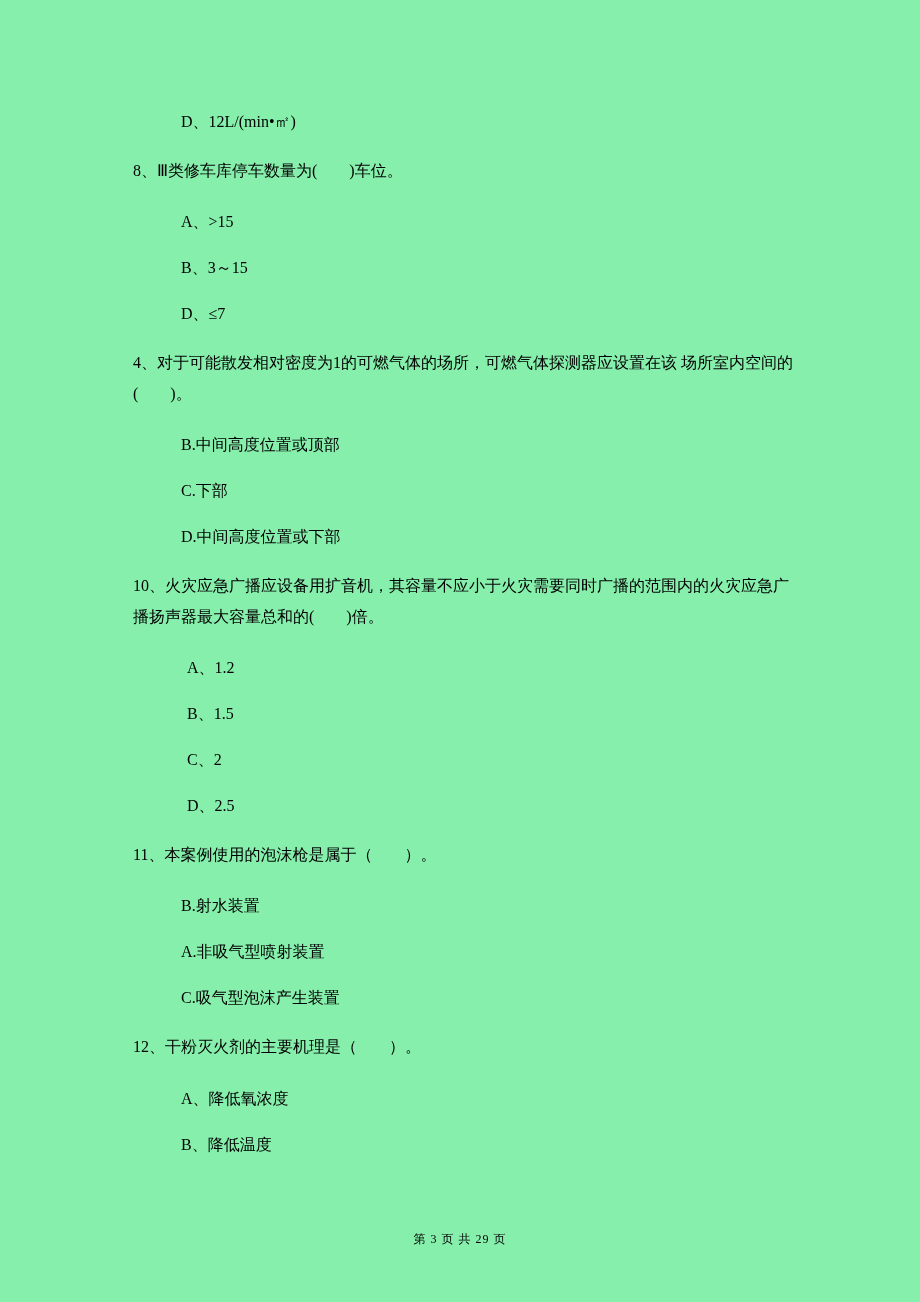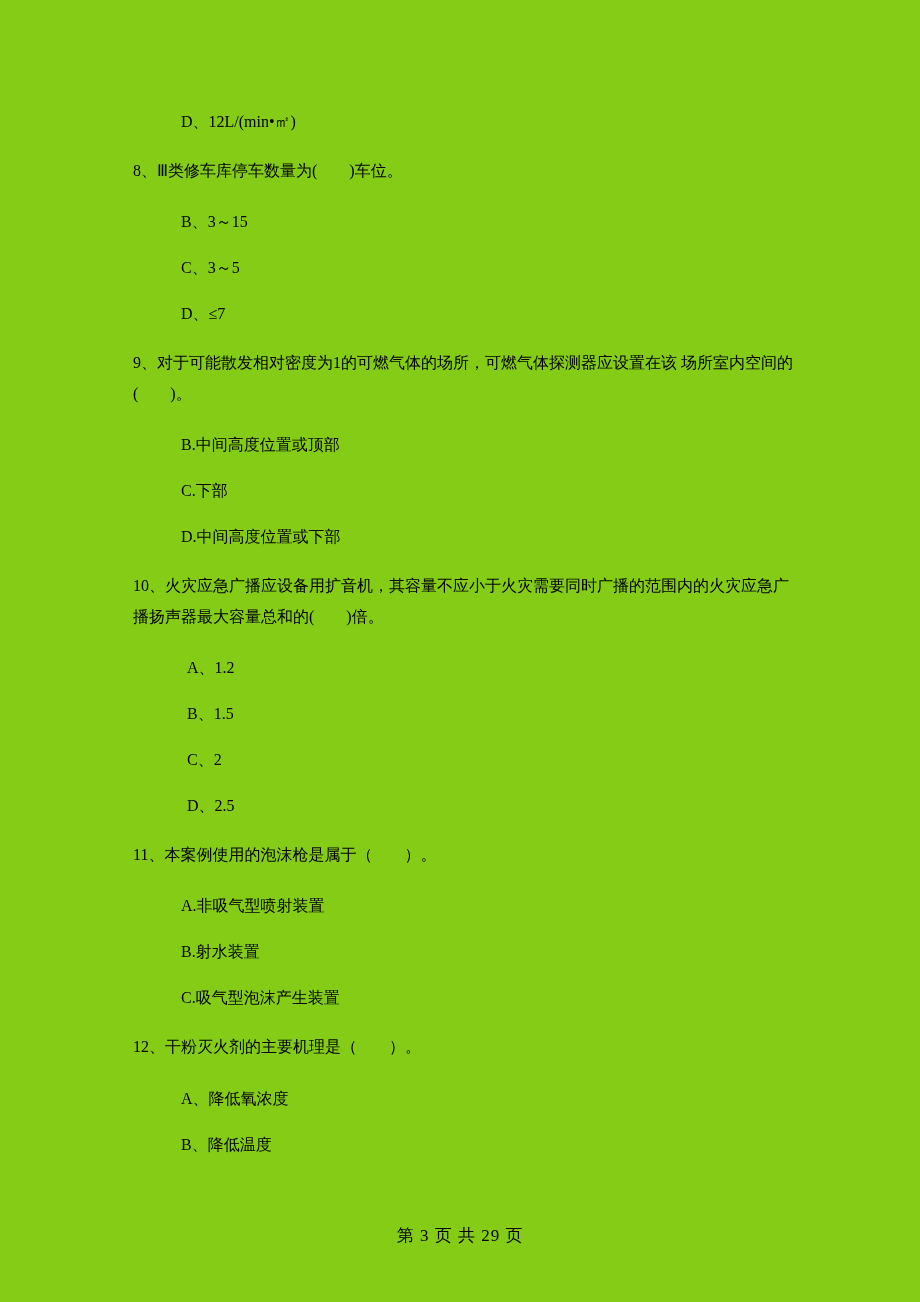--- a/index.html
+++ b/index.html
@@ -4,21 +4,21 @@
 <style>
   html, body {
     margin: 0;
     padding: 0;
     background: #ffffff;
     width: 920px;
   }
   .page {
     width: 920px;
     height: 1302px;
-    background: #84cc16;
+    background: #86efac;
     position: relative;
     font-family: "SimSun", "宋体", serif;
     font-size: 16px;
     color: #000000;
     line-height: 1.5;
     box-sizing: border-box;
     padding-top: 110px;
     padding-left: 133px;
     padding-right: 120px;
   }
@@ -34,50 +34,50 @@
     margin-top: 18px;
     margin-bottom: 24px;
     line-height: 1.9;
   }
   .footer {
     position: absolute;
     bottom: 54px;
     left: 0;
     width: 920px;
     text-align: center;
-    font-size: 17px;
+    font-size: 12px;
     letter-spacing: 1px;
   }
 </style>
 </head>
 <body>
 
 <div class="page">
 
   <div class="option">D、12L/(min•㎡)</div>
 
   <div class="stem">8、Ⅲ类修车库停车数量为(　　)车位。</div>
+  <div class="option">A、&gt;15</div>
   <div class="option">B、3～15</div>
-  <div class="option">C、3～5</div>
   <div class="option">D、≤7</div>
 
-  <div class="stem">9、对于可能散发相对密度为1的可燃气体的场所，可燃气体探测器应设置在该 场所室内空间的(　　)。</div>
+  <div class="stem">4、对于可能散发相对密度为1的可燃气体的场所，可燃气体探测器应设置在该 场所室内空间的(　　)。</div>
   <div class="option">B.中间高度位置或顶部</div>
   <div class="option">C.下部</div>
   <div class="option">D.中间高度位置或下部</div>
 
   <div class="stem">10、火灾应急广播应设备用扩音机，其容量不应小于火灾需要同时广播的范围内的火灾应急广播扬声器最大容量总和的(　　)倍。</div>
   <div class="option10">A、1.2</div>
   <div class="option10">B、1.5</div>
   <div class="option10">C、2</div>
   <div class="option10">D、2.5</div>
 
   <div class="stem">11、本案例使用的泡沫枪是属于（　　）。</div>
+  <div class="option">B.射水装置</div>
   <div class="option">A.非吸气型喷射装置</div>
-  <div class="option">B.射水装置</div>
   <div class="option">C.吸气型泡沫产生装置</div>
 
   <div class="stem">12、干粉灭火剂的主要机理是（　　）。</div>
   <div class="option">A、降低氧浓度</div>
   <div class="option">B、降低温度</div>
 
   <div class="footer">第 3 页 共 29 页</div>
 </div>
 
 </body></html>

